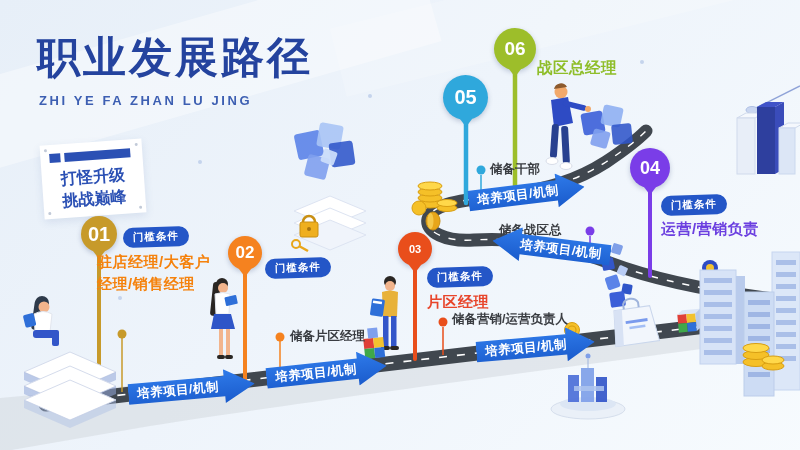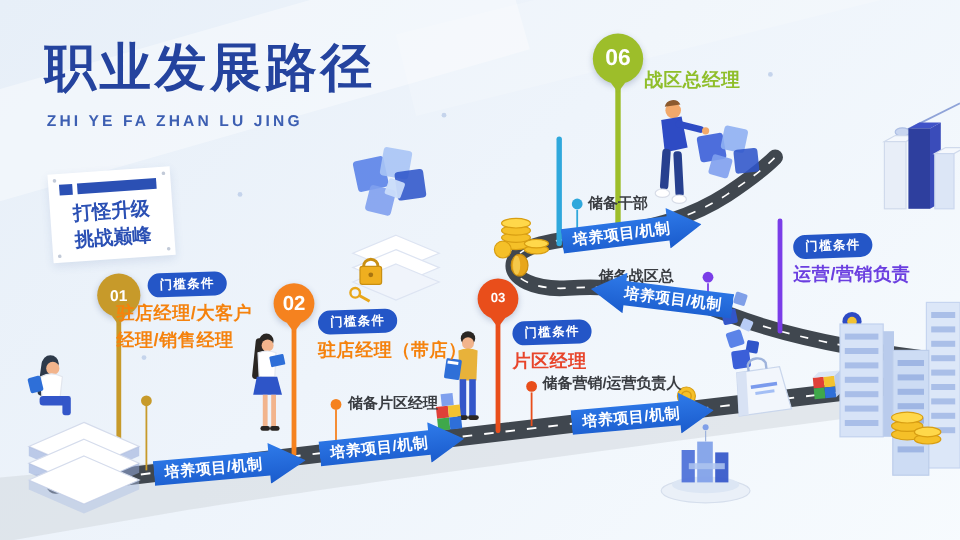--- a/index.html
+++ b/index.html
@@ -27,21 +27,21 @@
   .card .dot{position:absolute;width:3px;height:3px;border-radius:50%;background:#c2cad8;}
   .card .dot.tl{left:4px;top:4px;}.card .dot.tr{right:4px;top:4px;}
   .card .dot.bl{left:4px;bottom:4px;}.card .dot.br{right:4px;bottom:4px;}
 
   
   .pin{position:absolute;border-radius:50%;background:var(--c);color:#fff;
     display:flex;align-items:center;justify-content:center;font-weight:800;
     box-shadow:0 2px 5px rgba(40,60,110,.25);}
   .pin::after{content:"";position:absolute;bottom:-7px;left:50%;transform:translateX(-50%);
     border:6px solid transparent;border-top:8px solid var(--c);border-bottom:0;}
-  .pin-01{--c:#c79a2a;left:81px;top:216px;width:36px;height:36px;font-size:13px;margin-top:12px;}
+  .pin-01{--c:#c79a2a;left:81px;top:216px;width:36px;height:36px;font-size:20px;}
   .pin-02{--c:#f5821f;left:228px;top:236px;width:34px;height:34px;font-size:17px;}
   .pin-03{--c:#e94e1b;left:398px;top:232px;width:34px;height:34px;font-size:11px;}
   .pin-04{--c:#7a3de8;left:630px;top:148px;width:40px;height:40px;font-size:18px;}
   .pin-05{--c:#2fa8dc;left:443px;top:75px;width:45px;height:45px;font-size:20px;}
   .pin-06{--c:#9dbe2a;left:494px;top:28px;width:42px;height:42px;font-size:19px;}
 
   
   .badge{position:absolute;background:#2456c7;color:#fff;font-size:10.5px;font-weight:700;
     padding:3px 10px;border-radius:10px;letter-spacing:1px;transform:rotate(-2deg);}
   .badge-1{left:123px;top:227px;}
@@ -362,32 +362,33 @@
       </div>
     <div class="txt">
       <div>打怪升级</div>
       <div>挑战巅峰</div>
     </div>
   </div>
 
   <div class="pin pin-01">01</div>
   <div class="pin pin-02">02</div>
   <div class="pin pin-03">03</div>
+  <div class="pin pin-04">04</div>
+  <div class="pin pin-05">05</div>
   <div class="pin pin-06">06</div>
 
   <div class="badge badge-1">门槛条件</div>
   <div class="badge badge-2">门槛条件</div>
   <div class="badge badge-3">门槛条件</div>
   <div class="badge badge-4">门槛条件</div>
 
   <div class="role role-1">
     <div>驻店经理/大客户</div>
     <div>经理/销售经理</div>
   </div>
-  <div class="role role-2">驻店经理（带店）</div>
   <div class="role role-3">片区经理</div>
   <div class="role role-4">运营/营销负责</div>
   <div class="role role-6">战区总经理</div>
 
   <div class="reserve reserve-2">储备片区经理</div>
   <div class="reserve reserve-3">储备营销/运营负责人</div>
   <div class="reserve reserve-4">储备战区总</div>
   <div class="reserve reserve-5">储备干部</div>
 
   <div class="arrow dir-right arrow-1">

